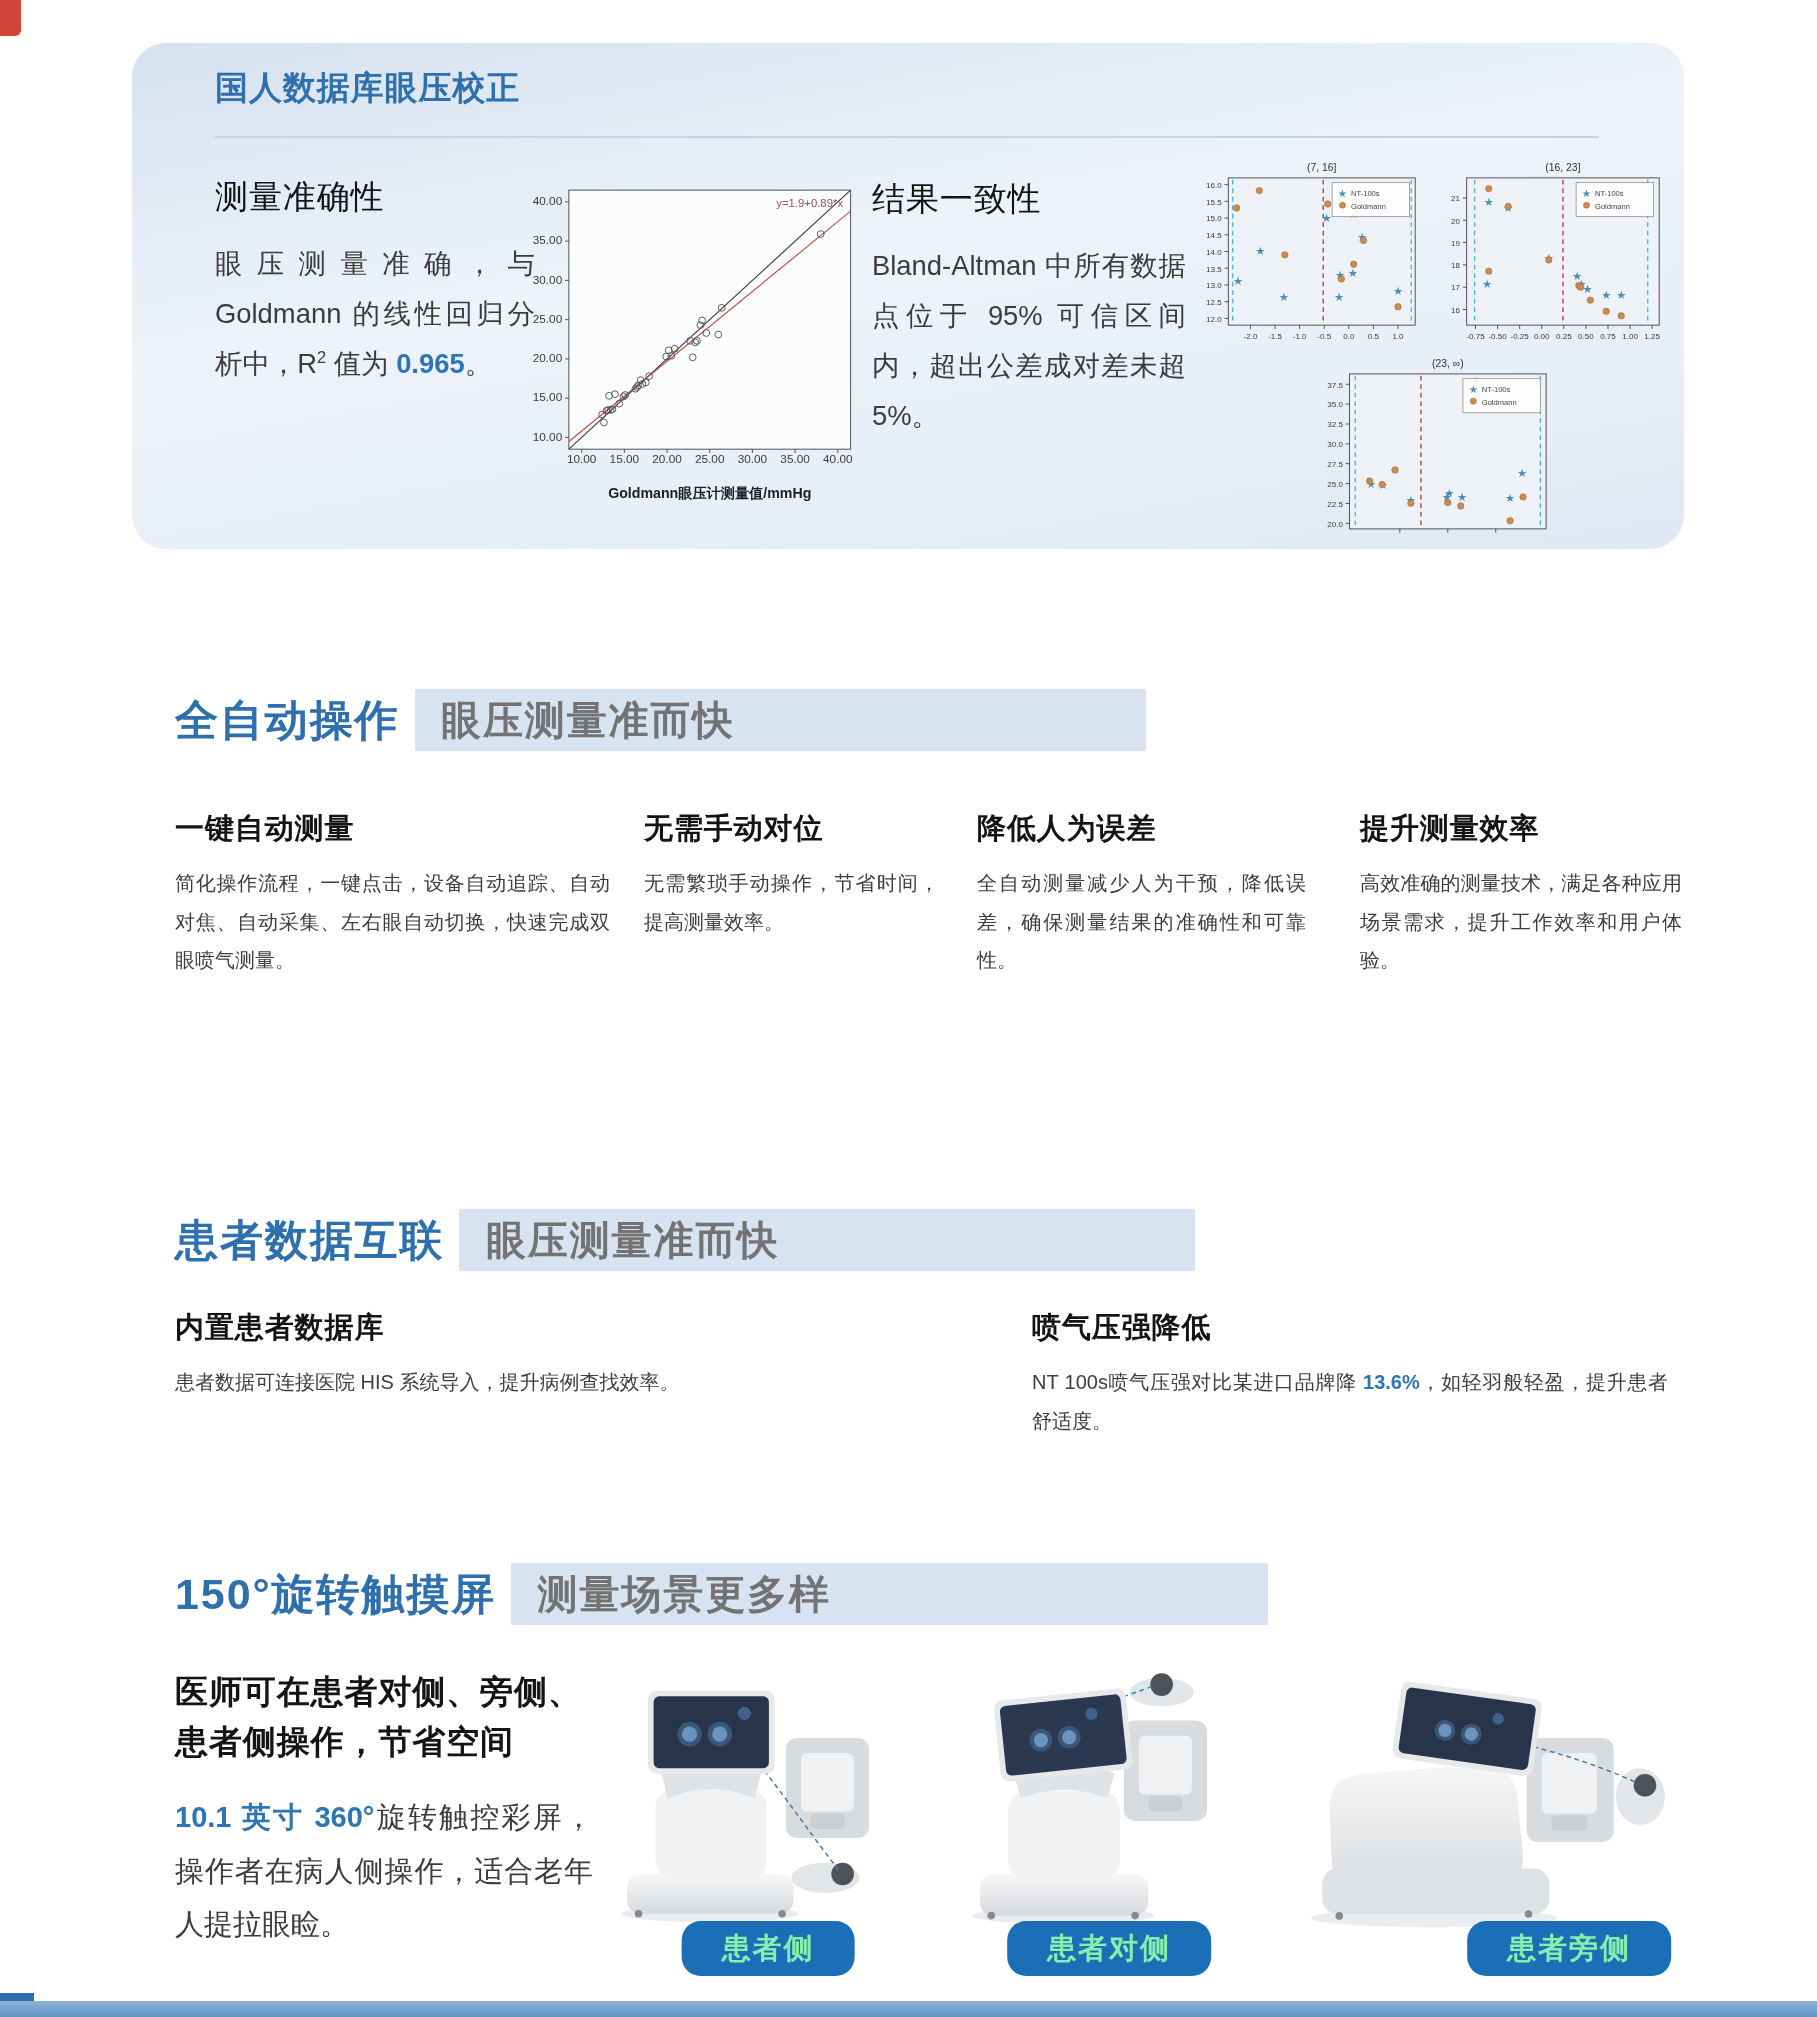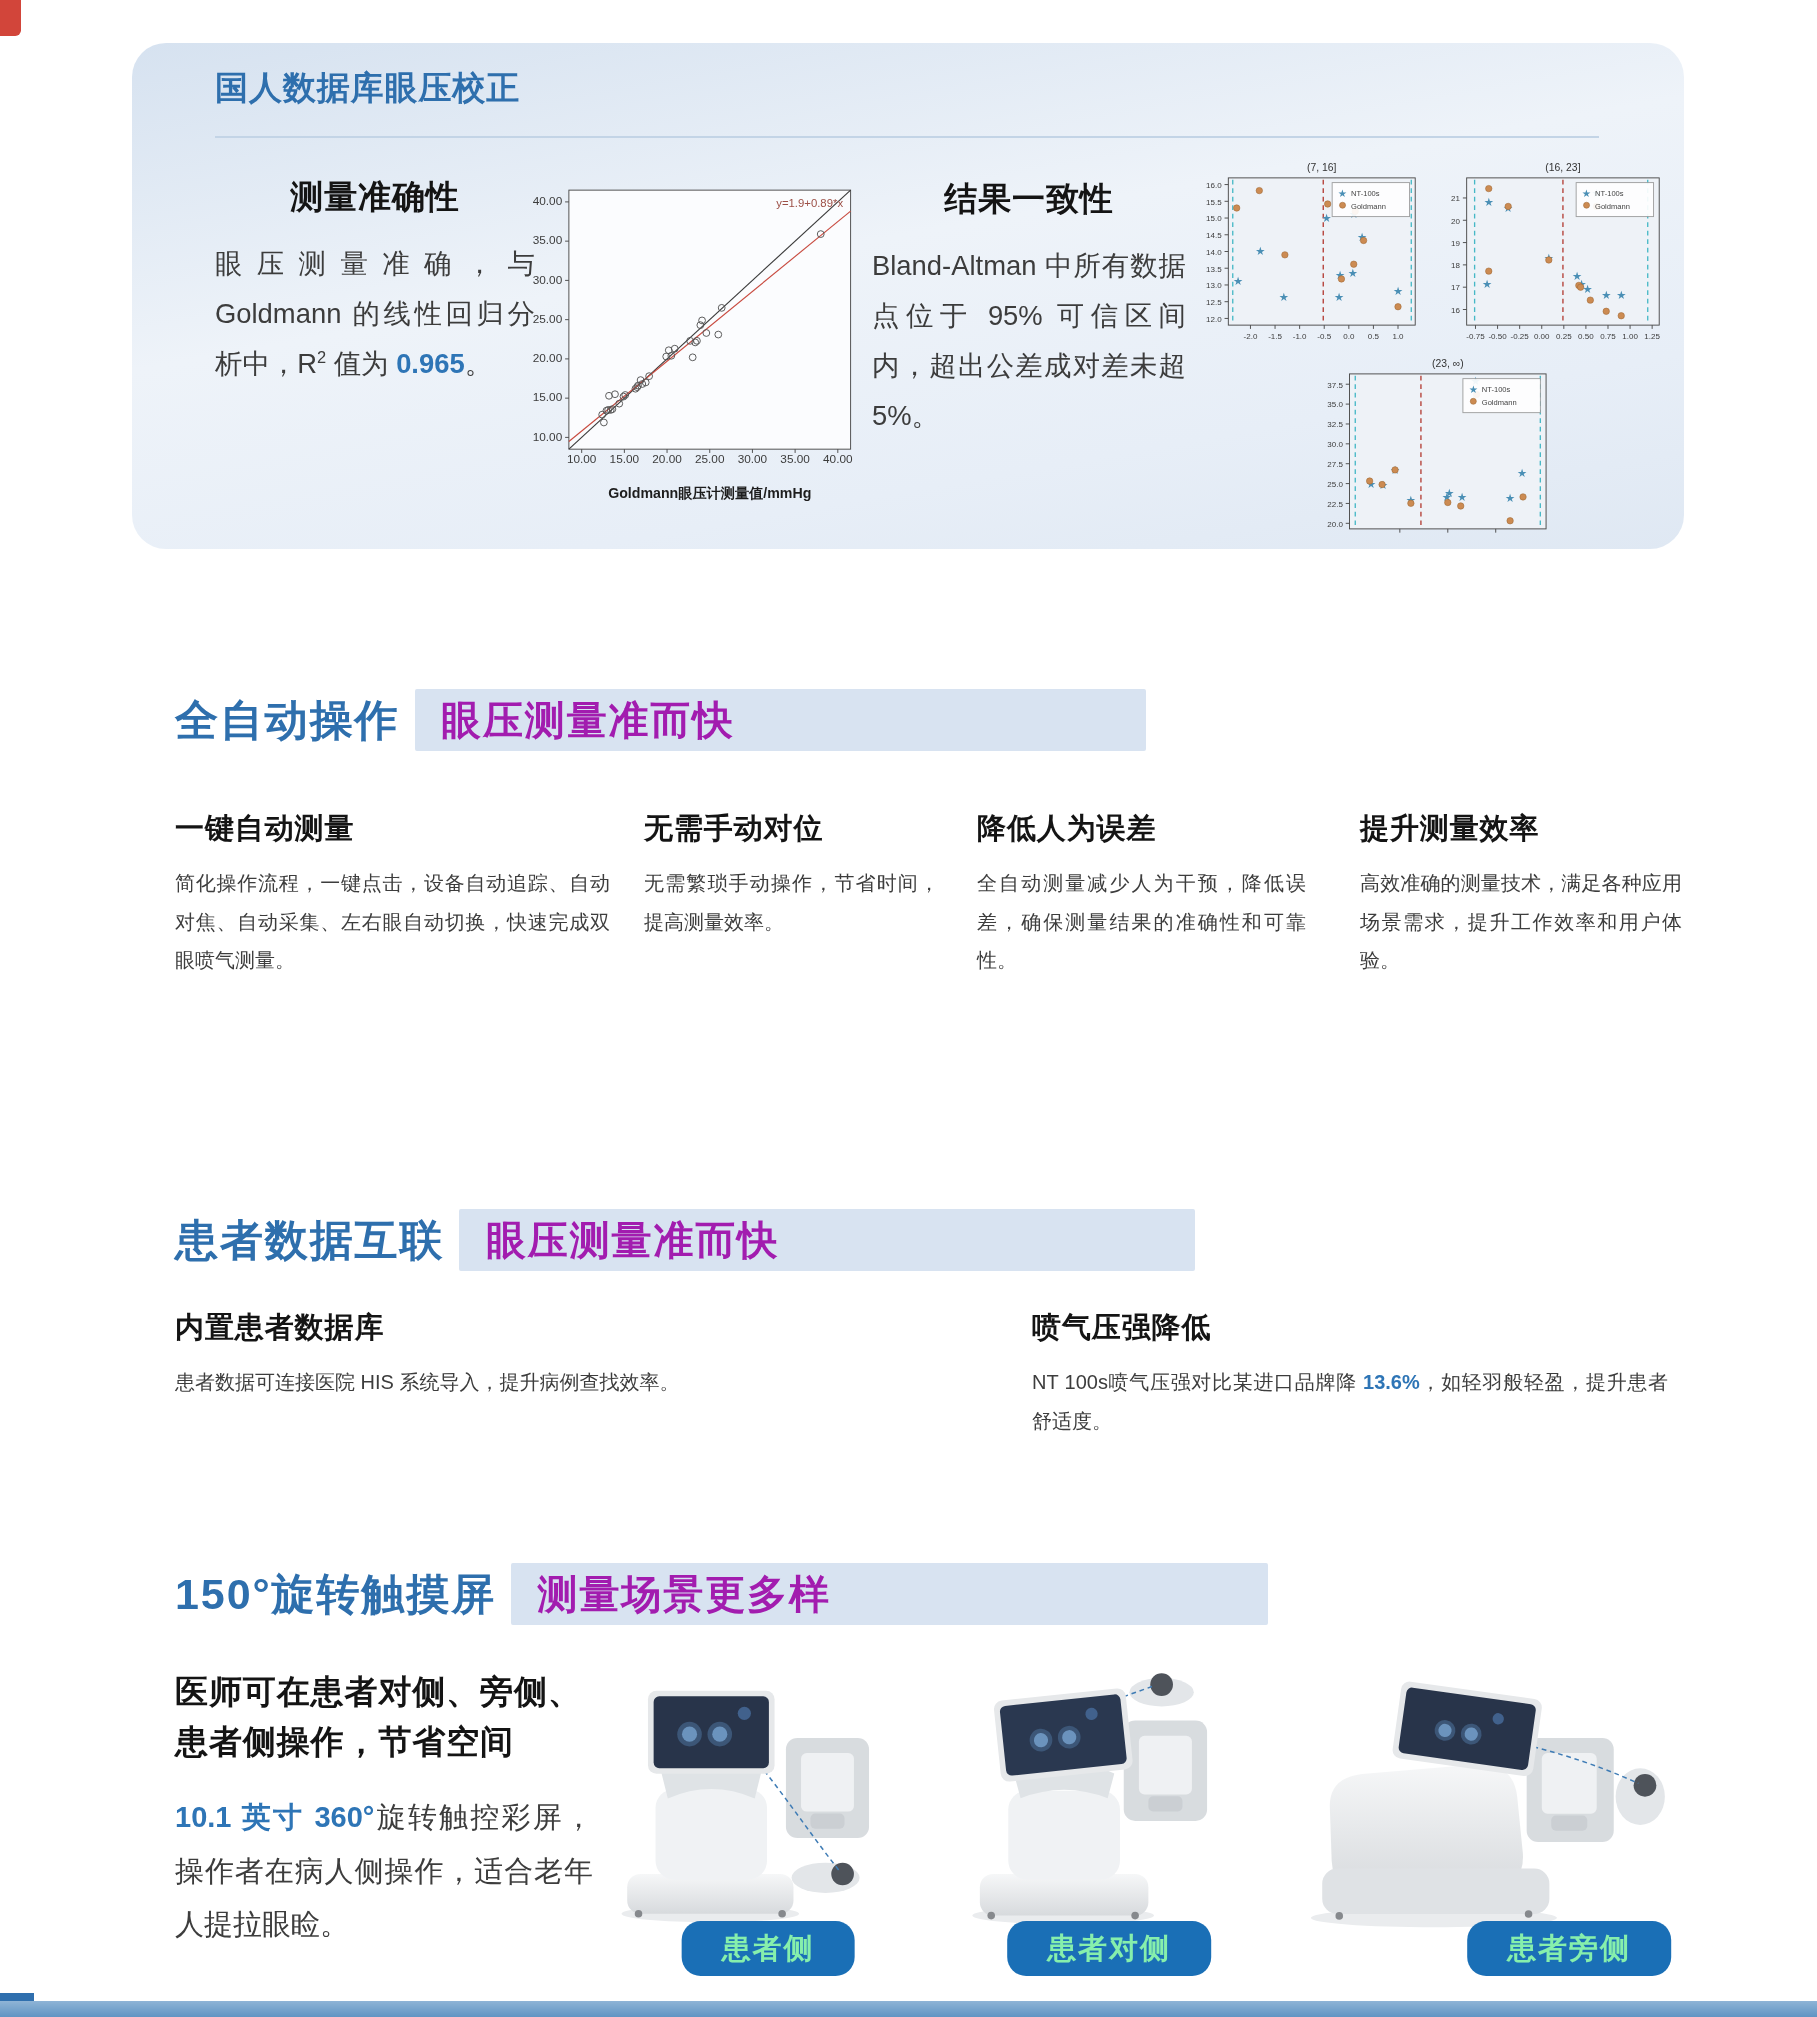--- a/index.html
+++ b/index.html
@@ -11,21 +11,21 @@
   .bottom-band{position:absolute;left:0;top:2001px;width:1817px;height:17px;
     background:linear-gradient(180deg,#8fb4d6,#5d92c2);}
   .bottom-band-corner{position:absolute;left:0;top:1993px;width:34px;height:24.6px;background:#2f6fae;}
 
   
   .cal-card{position:absolute;left:132px;top:43px;width:1552px;height:506px;border-radius:34px;
     background:linear-gradient(170deg,#d6e2f0 0%,#eef3f9 42%,#e7eef7 75%,#dfe8f3 100%);}
   .card-title{position:absolute;left:83px;top:23px;margin:0;font-size:33px;font-weight:800;color:#2e6fad;letter-spacing:0.9px;}
   .card-divider{position:absolute;left:83px;top:93px;width:1384px;height:1.9px;background:#c3d4e6;}
   .cal-col{position:absolute;}
-  .cal-col h3{margin:0 0 19px 0;font-size:33px;font-weight:700;color:#141414;letter-spacing:0.9px;text-align:center;}
+  .cal-col h3{margin:0 0 19px 0;font-size:33px;font-weight:400;color:#141414;letter-spacing:0.9px;}
   .cal-col p{margin:0;font-size:27.4px;line-height:1.82;text-align:justify;color:#3c3c3c;}
   .col-accuracy{left:83px;top:132px;width:320px;}
   .col-consistency{left:740px;top:134px;width:314px;}
   .blue-strong{color:#2e75b6;font-weight:800;}
   sup{font-size:0.6em;}
 
   .chart{position:absolute;display:block;}
   .main-chart{left:380px;top:132px;}
   .ba1{left:1066px;top:116px;}
   .ba2{left:1310px;top:116px;}
@@ -34,21 +34,21 @@
   .main-chart .tk{font-size:12.5px;}
   .main-chart .xl{font-size:15px;font-weight:bold;fill:#1d1d1d;}
   .main-chart .ann{font-size:12px;fill:#9c4f46;}
   .ba .tk{font-size:8.5px;}
   .ba .ct{font-size:11px;fill:#333;text-anchor:middle;}
   .ba .lg{font-size:8px;fill:#444;}
 
   
   .sec-head{position:absolute;left:175px;display:flex;align-items:flex-end;gap:15px;}
   .sec-head h2{margin:0;font-size:43px;font-weight:800;color:#2e6fad;letter-spacing:1.9px;line-height:62px;white-space:nowrap;}
-  .sec-head .tag{box-sizing:border-box;background:#d8e3f1;color:#a21caf;font-size:40px;font-weight:800;
+  .sec-head .tag{box-sizing:border-box;background:#d8e3f1;color:#737373;font-size:40px;font-weight:800;
     letter-spacing:1.9px;line-height:62px;height:62px;padding:0 26.5px;border-radius:1.9px;white-space:nowrap;}
   .head-auto{top:689px;}  .head-auto .tag{width:731px;}
   .head-data{top:1209px;} .head-data .tag{width:736px;}
   .head-screen{top:1563px;}.head-screen .tag{width:757px;}
 
   
   .feature{position:absolute;}
   .feature h4{margin:0 0 15px 0;font-size:29px;font-weight:800;color:#141414;letter-spacing:0.9px;}
   .feature p{margin:0;font-size:20px;line-height:1.93;text-align:justify;color:#3d3d3d;}
   .f-a0{left:175px; top:809px;width:435px;}

